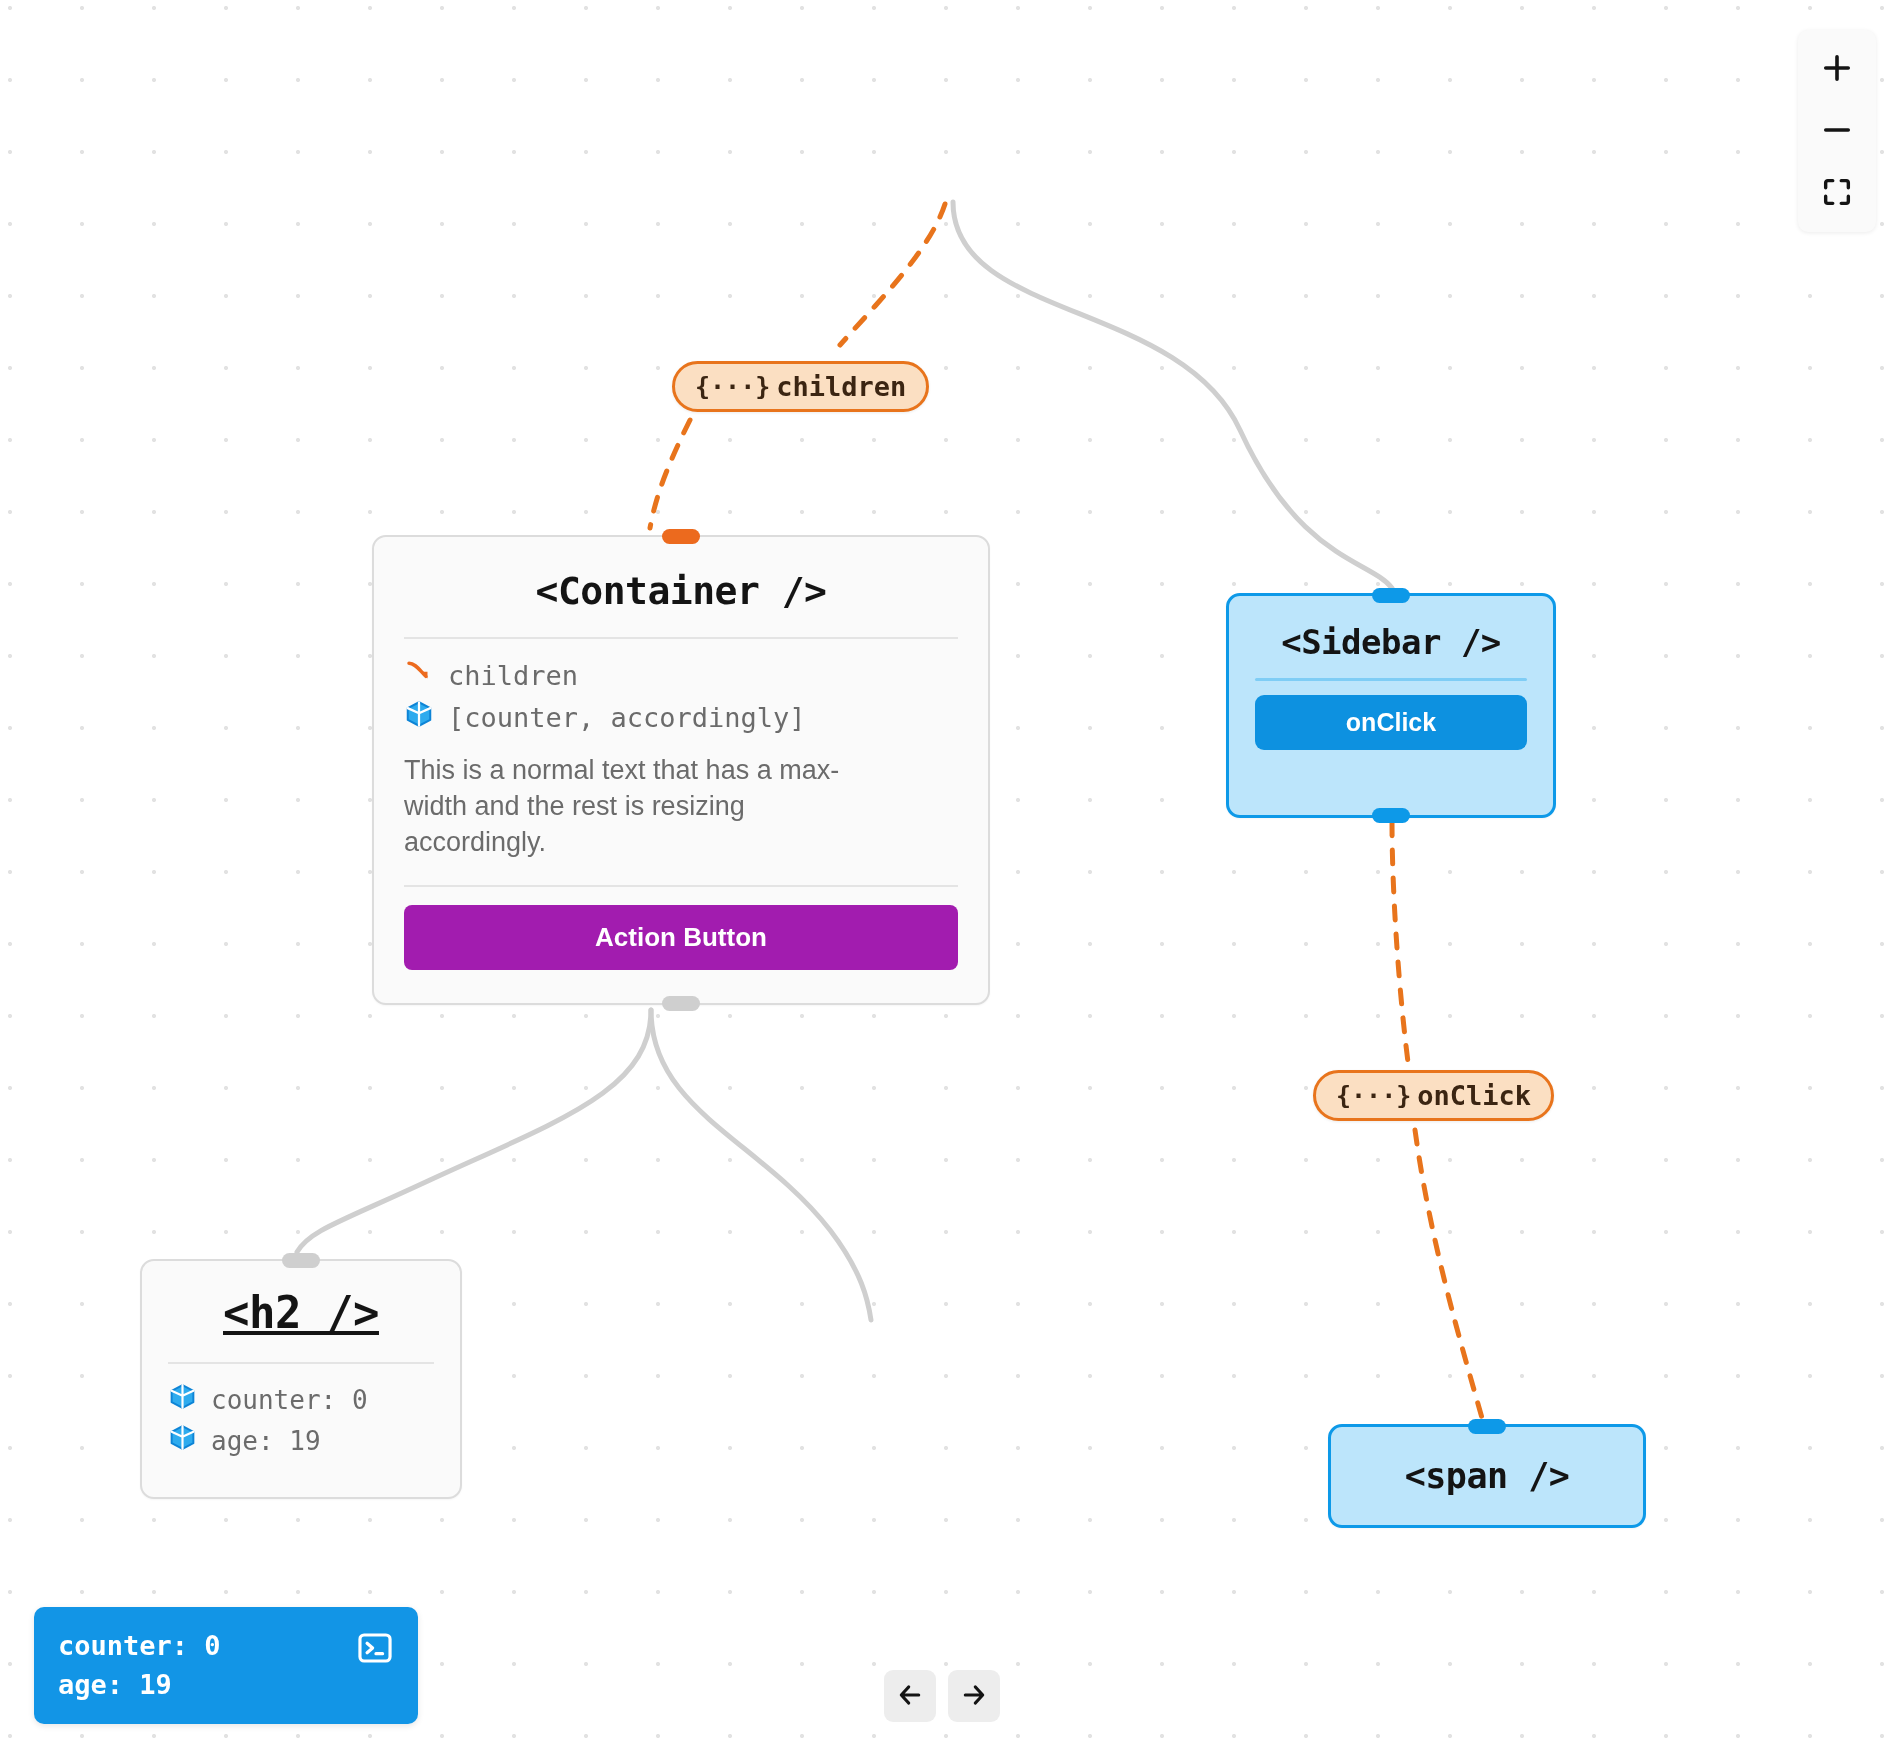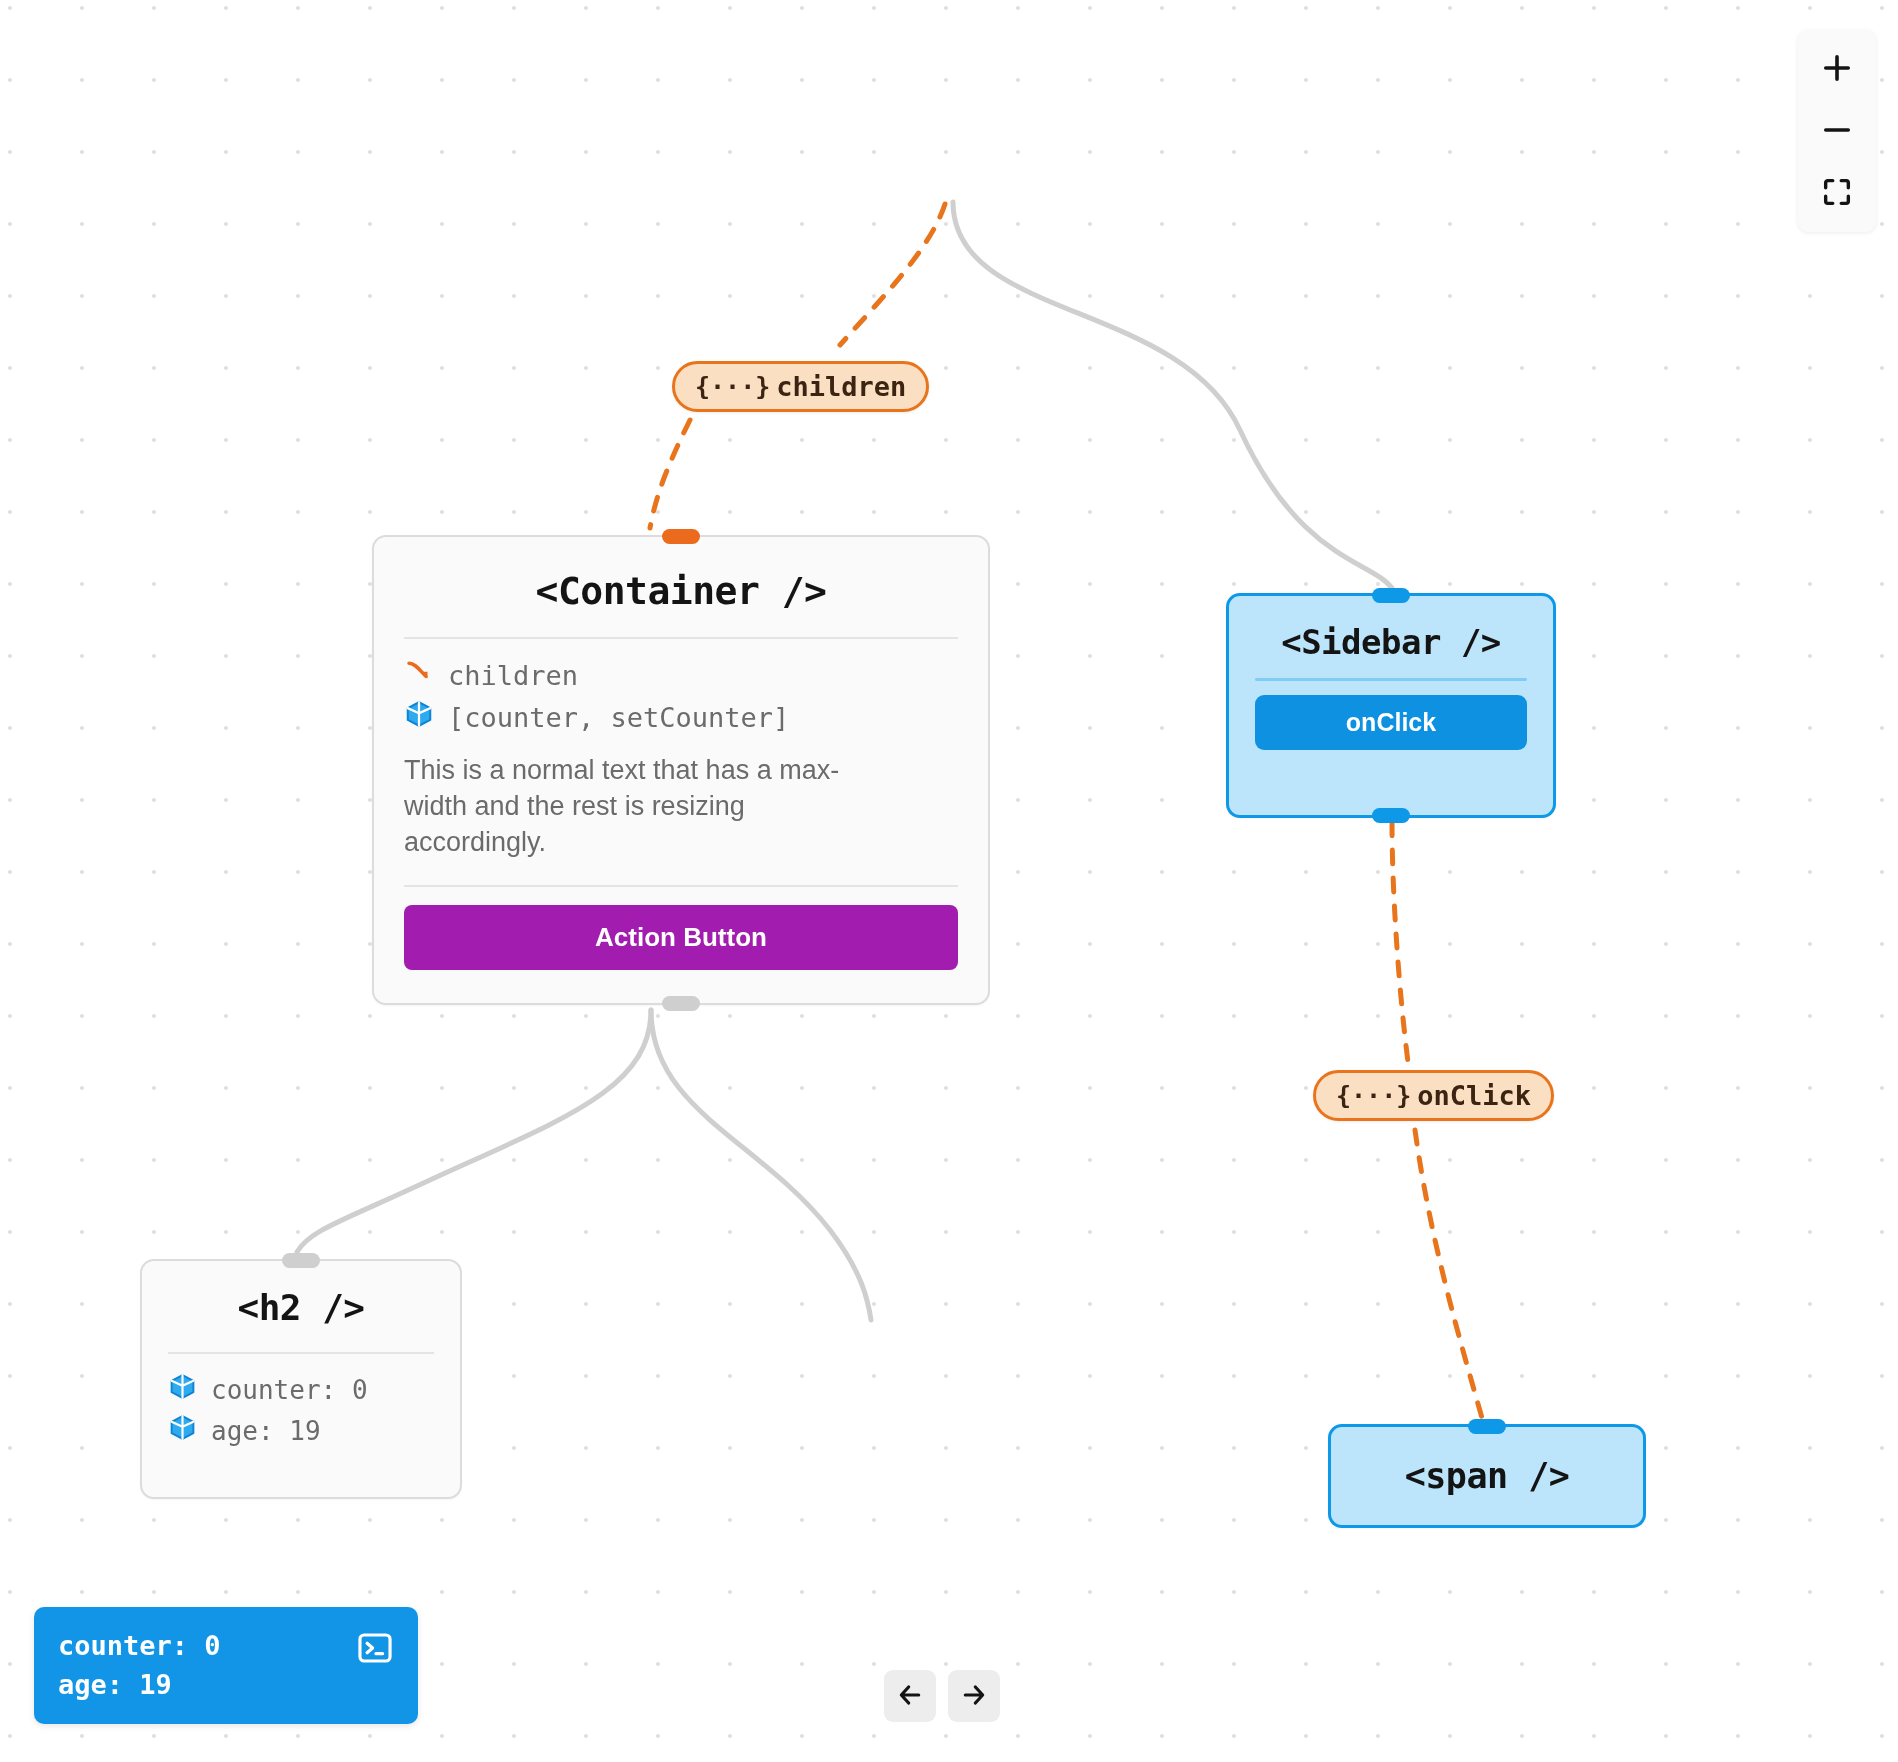--- a/index.html
+++ b/index.html
@@ -155,21 +155,21 @@
     cursor: pointer;
   }
 
   
   #node-h2 {
     left: 140px; top: 1259px;
     width: 322px; height: 240px;
     padding: 16px 26px;
     box-sizing: border-box;
   }
-  #node-h2 .node-title { font-size: 36px; margin-top: 10px; }
+  #node-h2 .node-title { font-size: 44px; margin-top: 10px; text-decoration: underline; }
   #node-h2 .prop-row { font-size: 26px; }
 
   
   #node-div {
     left: 711px; top: 1327px;
     width: 322px; height: 104px;
   }
   #node-div .node-title { font-size: 35px; }
 
   
@@ -308,21 +308,21 @@
       <span>children</span>
     </div>
 
     <div class="prop-row">
       <span class="ico">
         <svg width="30" height="30" viewBox="0 0 24 24" fill="none">
           <path d="M12 2.6 L21 7.3 L21 16.7 L12 21.4 L3 16.7 L3 7.3 Z" fill="#2eabee" stroke="#0d84d6" stroke-width="1.6" stroke-linejoin="round"></path>
           <path d="M12 2.6 L12 11.4 M12 11.4 L21 7.3 M12 11.4 L3 7.3 M12 11.4 L12 21.4" stroke="#ffffff" stroke-width="1.8" stroke-linecap="round"></path>
         </svg>
       </span>
-      <span>[counter, setCounter]</span>
+      <span>[counter, accordingly]</span>
     </div>
 
     <p class="body-text">This is a normal text that has a max-width and the rest is resizing accordingly.</p>
     <div class="divider"></div>
     <button class="action-btn">Action Button</button>
 
     <div class="handle bottom"></div>
   </div>
 
   <div class="node selected" id="node-sidebar">

